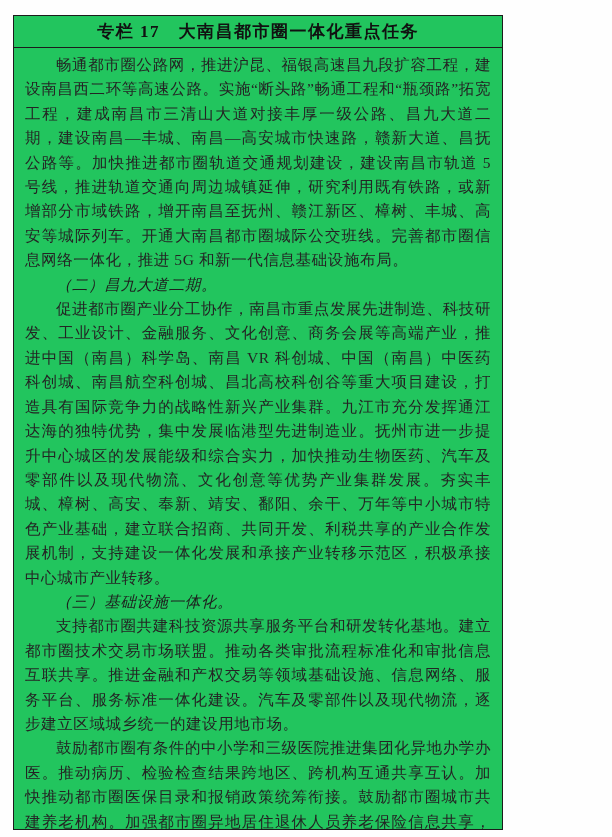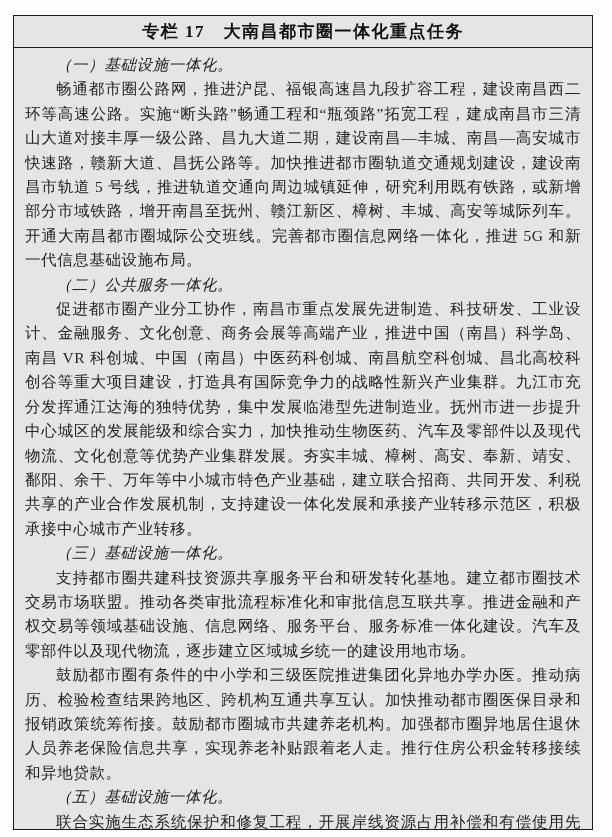--- a/index.html
+++ b/index.html
@@ -12,25 +12,25 @@
     position: relative;
     width: 612px;
     height: 837px;
     background: #fefefe;
     overflow: hidden;
   }
   .panel {
     position: absolute;
     left: 13px;
     top: 15px;
-    width: 580px;
+    width: 490px;
     height: 815px;
     box-sizing: border-box;
     border: 1.5px solid #1c1c1c;
-    background: #e5e5e5;
+    background: #22c55e;
     color: #222222;
   }
   .panel-header {
     box-sizing: border-box;
     height: 32px;
     border-bottom: 1.5px solid #1c1c1c;
     display: flex;
     align-items: center;
     justify-content: center;
   }
@@ -65,24 +65,23 @@
 </head>
 <body>
 
 <div class="page">
   <div class="panel">
     <div class="panel-header">
       <span class="panel-title">专栏 17　大南昌都市圈一体化重点任务</span>
     </div>
     <div class="panel-body">
 
-      <p class="sec-heading">（一）基础设施一体化。</p>
       <p class="sec-body">畅通都市圈公路网，推进沪昆、福银高速昌九段扩容工程，建设南昌西二环等高速公路。实施“断头路”畅通工程和“瓶颈路”拓宽工程，建成南昌市三清山大道对接丰厚一级公路、昌九大道二期，建设南昌—丰城、南昌—高安城市快速路，赣新大道、昌抚公路等。加快推进都市圈轨道交通规划建设，建设南昌市轨道 5 号线，推进轨道交通向周边城镇延伸，研究利用既有铁路，或新增部分市域铁路，增开南昌至抚州、赣江新区、樟树、丰城、高安等城际列车。开通大南昌都市圈城际公交班线。完善都市圈信息网络一体化，推进 5G 和新一代信息基础设施布局。</p>
 
-      <p class="sec-heading">（二）公共服务一体化。</p>
+      <p class="sec-heading">（二）昌九大道二期。</p>
       <p class="sec-body">促进都市圈产业分工协作，南昌市重点发展先进制造、科技研发、工业设计、金融服务、文化创意、商务会展等高端产业，推进中国（南昌）科学岛、南昌 VR 科创城、中国（南昌）中医药科创城、南昌航空科创城、昌北高校科创谷等重大项目建设，打造具有国际竞争力的战略性新兴产业集群。九江市充分发挥通江达海的独特优势，集中发展临港型先进制造业。抚州市进一步提升中心城区的发展能级和综合实力，加快推动生物医药、汽车及零部件以及现代物流、文化创意等优势产业集群发展。夯实丰城、樟树、高安、奉新、靖安、鄱阳、余干、万年等中小城市特色产业基础，建立联合招商、共同开发、利税共享的产业合作发展机制，支持建设一体化发展和承接产业转移示范区，积极承接中心城市产业转移。</p>
 
       <p class="sec-heading">（三）基础设施一体化。</p>
       <p class="sec-body">支持都市圈共建科技资源共享服务平台和研发转化基地。建立都市圈技术交易市场联盟。推动各类审批流程标准化和审批信息互联共享。推进金融和产权交易等领域基础设施、信息网络、服务平台、服务标准一体化建设。汽车及零部件以及现代物流，逐步建立区域城乡统一的建设用地市场。</p>
 
       <p class="sec-body">鼓励都市圈有条件的中小学和三级医院推进集团化异地办学办医。推动病历、检验检查结果跨地区、跨机构互通共享互认。加快推动都市圈医保目录和报销政策统筹衔接。鼓励都市圈城市共建养老机构。加强都市圈异地居住退休人员养老保险信息共享，实现养老补贴跟着老人走。推行住房公积金转移接续和异地贷款。</p>
 
       <p class="sec-heading">（五）基础设施一体化。</p>
       <p class="sec-body">联合实施生态系统保护和修复工程，开展岸线资源占用补偿和有偿使用先行试点。制定都市圈城市空气质量达标时间表。加快生态环境监测网络一体化建设，建立都市圈污染综合防治协调机制。</p>
 

